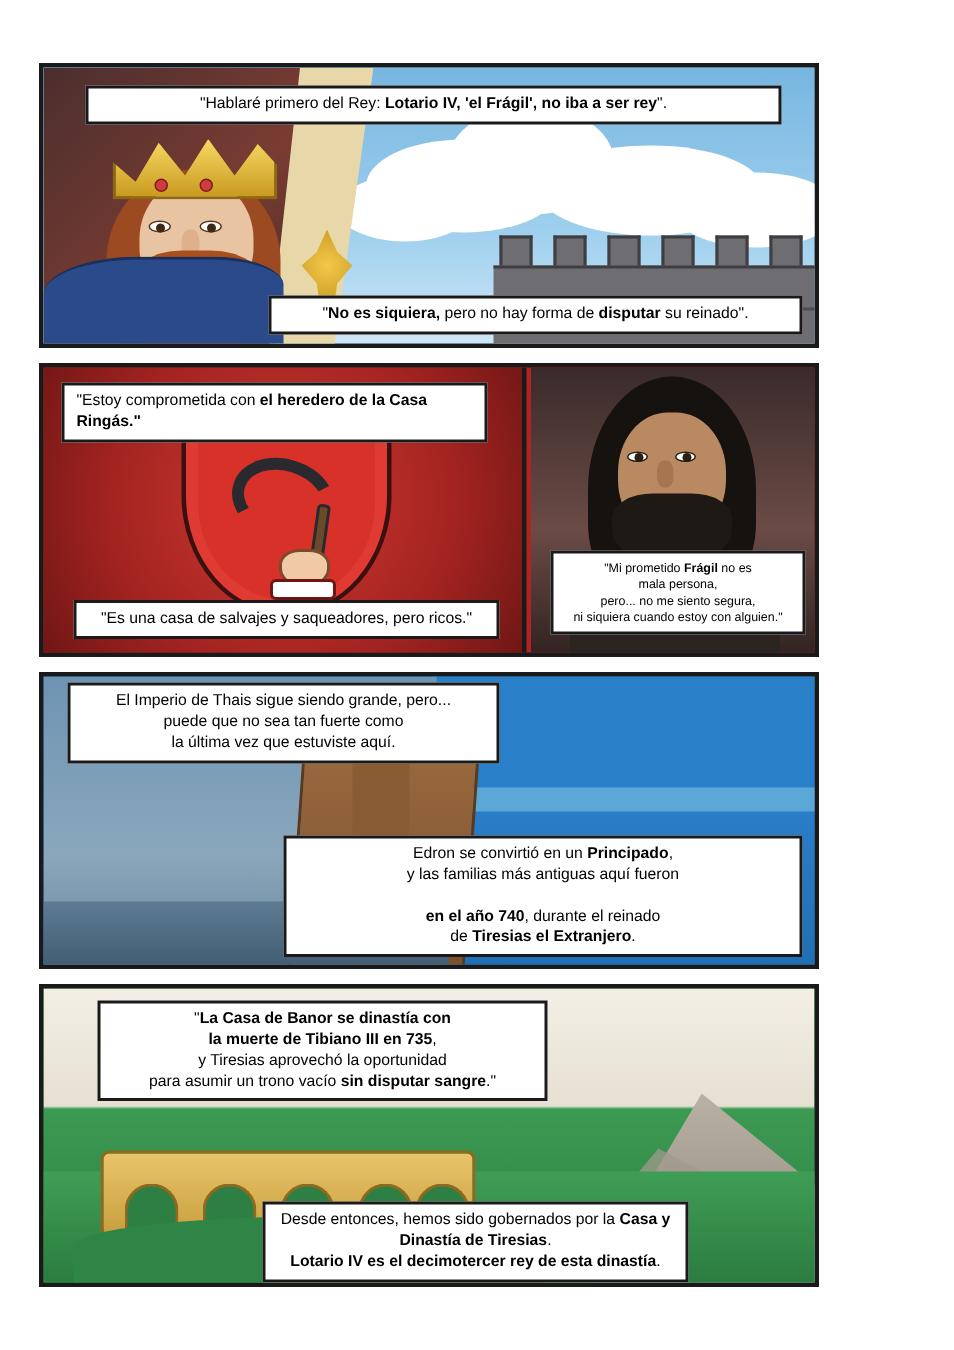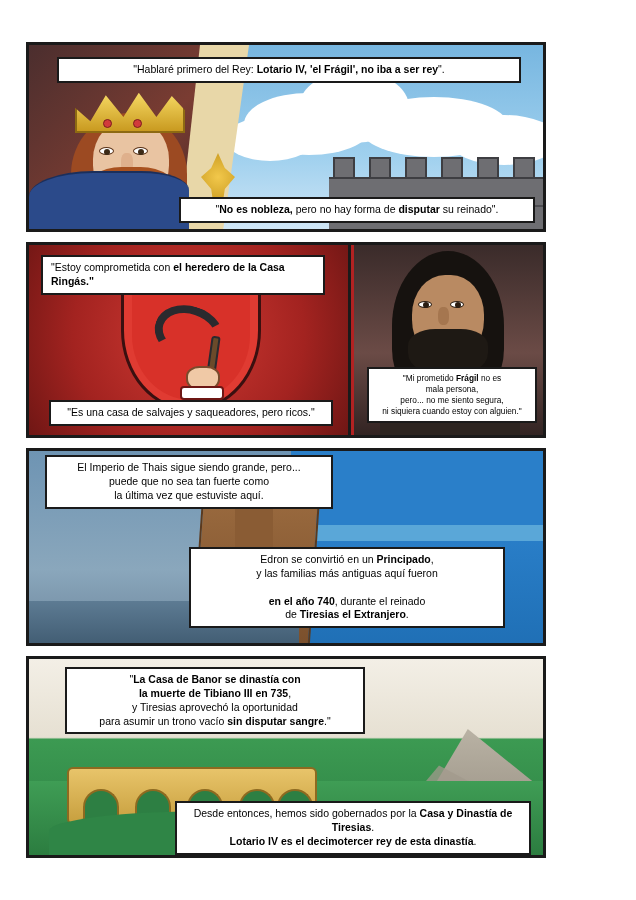--- a/index.html
+++ b/index.html
@@ -243,21 +243,21 @@
   }
   .p3-wood2 {
     position: absolute; left: 206px; top: 52px; width: 38px; height: 146px;
     background: #8a5c34;
   }
   .p3-rail {
     position: absolute; left: 0px; top: 150px; width: 270px; height: 48px;
     background: linear-gradient(#5d7b93,#3f5a70);
   }
   #p3cap1 { left: 16px; top: 4px; width: 288px; }
-  #p3cap2 { left: 160px; top: 96px; width: 316px; }
+  #p3cap2 { left: 160px; top: 106px; width: 346px; }
 
   
   #panel4 { height: 202px; background: #2f8f4a; }
   .p4-sky {
     position: absolute; inset: 0;
     background: linear-gradient(#f3efe6 0%, #e6e0d2 40%, #3c9a52 41%, #2b7f42 100%);
   }
   .p4-hill {
     position: absolute; left: 310px; top: 70px; width: 230px; height: 132px;
     background: linear-gradient(#b9b2a4, #8d8578);
@@ -283,21 +283,21 @@
     position: absolute; bottom: 0; width: 36px; height: 34px;
     background: #2d7f43;
     border-radius: 18px 18px 0 0;
     border: 2px solid #8d6a20; border-bottom: none;
   }
   .p4-greenmass {
     position: absolute; left: 20px; top: 152px; width: 330px; height: 50px;
     background: #2f8546; border-radius: 50% 50% 0 0 / 40% 40% 0 0;
   }
   #p4cap1 { left: 36px; top: 8px; width: 300px; }
-  #p4cap2 { left: 146px; top: 142px; width: 356px; }
+  #p4cap2 { left: 146px; top: 142px; width: 284px; }
 </style>
 </head>
 <body>
 
 <div class="page">
   <div class="comic">
 
     <div class="panel" id="panel1">
       <div class="p1-sky"></div>
       <div class="p1-cloud p1-c1"></div>
@@ -333,21 +333,21 @@
           </div>
         <div class="king-beard"></div>
         <div class="king-mouth"></div>
         <div class="crown"></div>
         <div class="crown-jewel" style="left:44px"></div>
         <div class="crown-jewel" style="left:74px"></div>
       </div>
       <div class="king-robe"></div>
 
       <div class="cap" id="p1cap1"><span>"Hablaré primero del Rey: </span><b>Lotario IV, 'el Frágil', no iba a ser rey</b><span>".</span></div>
-      <div class="cap" id="p1cap2"><span>"</span><b>No es nobleza,</b><span> pero no hay forma de </span><b>disputar</b><span> su reinado".</span></div>
+      <div class="cap" id="p1cap2"><span>"</span><b>No es siquiera,</b><span> pero no hay forma de </span><b>disputar</b><span> su reinado".</span></div>
     </div>
 
     <div class="panel" id="panel2">
       <div class="p2-left">
         <div class="shield">
           <div class="shield-inner">
             <div class="sickle"></div>
             <div class="sickle-handle"></div>
             <div class="hand"></div>
             <div class="hand-cuff"></div>

